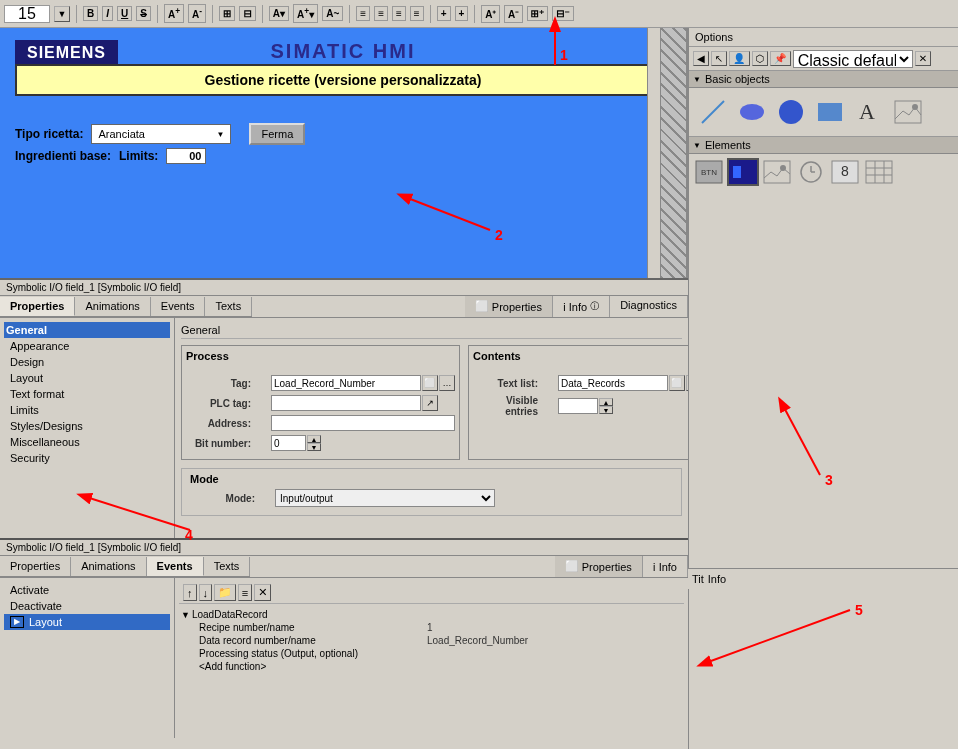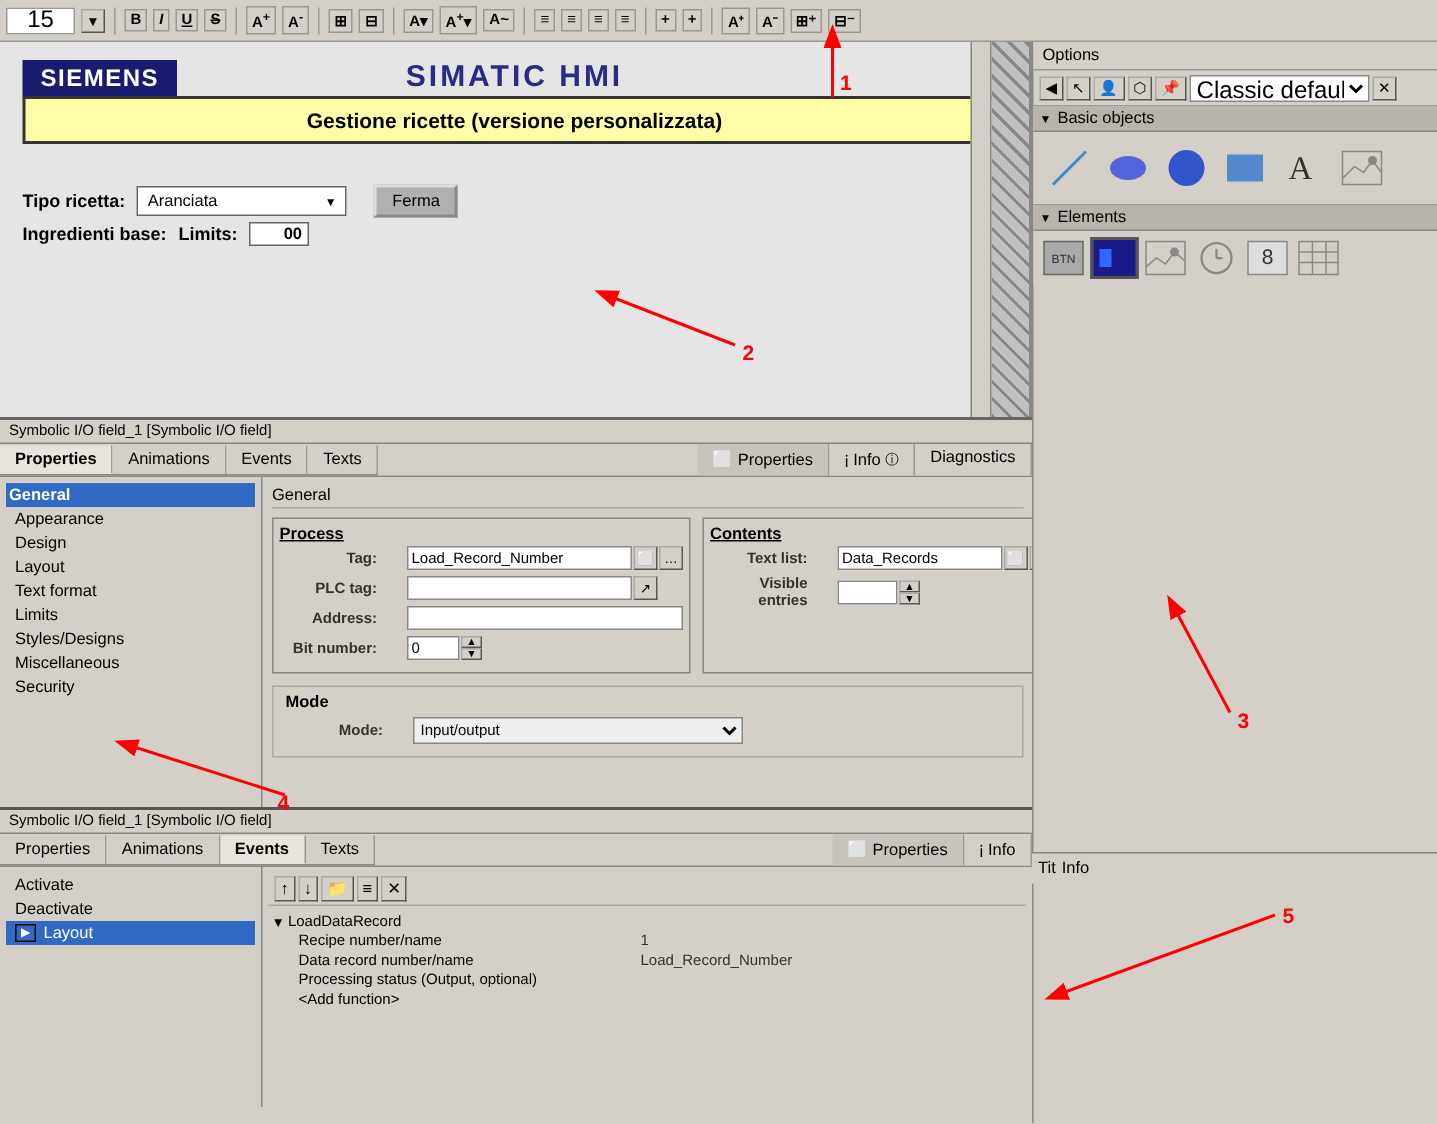--- a/index.html
+++ b/index.html
@@ -8,21 +8,21 @@
     
     .toolbar-area { background: #d4d0c8; border-bottom: 1px solid #999; padding: 2px 4px; display: flex; align-items: center; gap: 4px; height: 28px; }
     .toolbar-btn { background: #d4d0c8; border: 1px solid #999; padding: 1px 3px; font-size: 10px; cursor: pointer; font-weight: bold; }
     .toolbar-separator { width: 1px; height: 18px; background: #999; margin: 0 2px; }
     .font-size-box { width: 30px; height: 18px; border: 1px solid #999; font-size: 10px; text-align: center; }
 
     
     .main-layout { display: flex; height: calc(100% - 28px); }
 
     
-    .hmi-canvas { flex: 1; background: #e5e5e5; border-right: 2px solid #888; position: relative; overflow: hidden; }
+    .hmi-canvas { flex: 1; background: #3b82f6; border-right: 2px solid #888; position: relative; overflow: hidden; }
 
     
     .options-panel { width: 270px; background: #d4d0c8; border-left: 1px solid #888; display: flex; flex-direction: column; }
 
     
     .options-header { background: #d4d0c8; padding: 3px 6px; border-bottom: 1px solid #999; font-size: 11px; font-weight: normal; }
 
     
     .section-header { display: flex; align-items: center; gap: 4px; background: #b8b4ac; padding: 2px 4px; border-bottom: 1px solid #888; font-size: 11px; cursor: pointer; }
     .section-arrow { font-size: 8px; }
@@ -55,21 +55,21 @@
     .prop-sidebar { width: 175px; background: #d4d0c8; border-right: 1px solid #888; padding: 4px; }
     .prop-sidebar-item { padding: 2px 6px; font-size: 11px; cursor: pointer; }
     .prop-sidebar-item.selected { background: #316ac5; color: white; }
     .prop-sidebar-item.header { font-weight: bold; padding: 2px 2px; font-size: 11px; }
     .prop-main { flex: 1; padding: 6px; overflow-y: auto; }
 
     
     .prop-section-title { font-size: 11px; border-bottom: 1px solid #aaa; margin-bottom: 6px; padding-bottom: 2px; }
     .two-col { display: grid; grid-template-columns: 1fr 1fr; gap: 8px; }
     .prop-box { border: 1px solid #888; padding: 4px; background: #d4d0c8; }
-    .prop-box-title { font-size: 11px; font-weight: bold; margin-bottom: 2px; text-decoration: underline; }
+    .prop-box-title { font-size: 11px; font-weight: bold; margin-bottom: 13px; }
     .prop-row { display: flex; align-items: center; margin-bottom: 4px; }
     .prop-label { width: 85px; font-size: 10px; text-align: right; padding-right: 20px; color: #333; font-weight: bold; }
     .prop-input { flex: 1; height: 16px; border: 1px solid #888; font-size: 10px; background: white; padding: 1px 2px; }
     .input-with-btn { display: flex; gap: 1px; }
     .input-btn { width: 16px; height: 16px; background: #d4d0c8; border: 1px outset #aaa; font-size: 9px; cursor: pointer; display: flex; align-items: center; justify-content: center; }
 
     
     .mode-section { margin-top: 8px; border: 1px solid #aaa; padding: 4px 8px; }
     .mode-title { font-size: 11px; font-weight: bold; margin-bottom: 4px; }
     .mode-select { width: 220px; height: 18px; font-size: 10px; border: 1px solid #888; }

